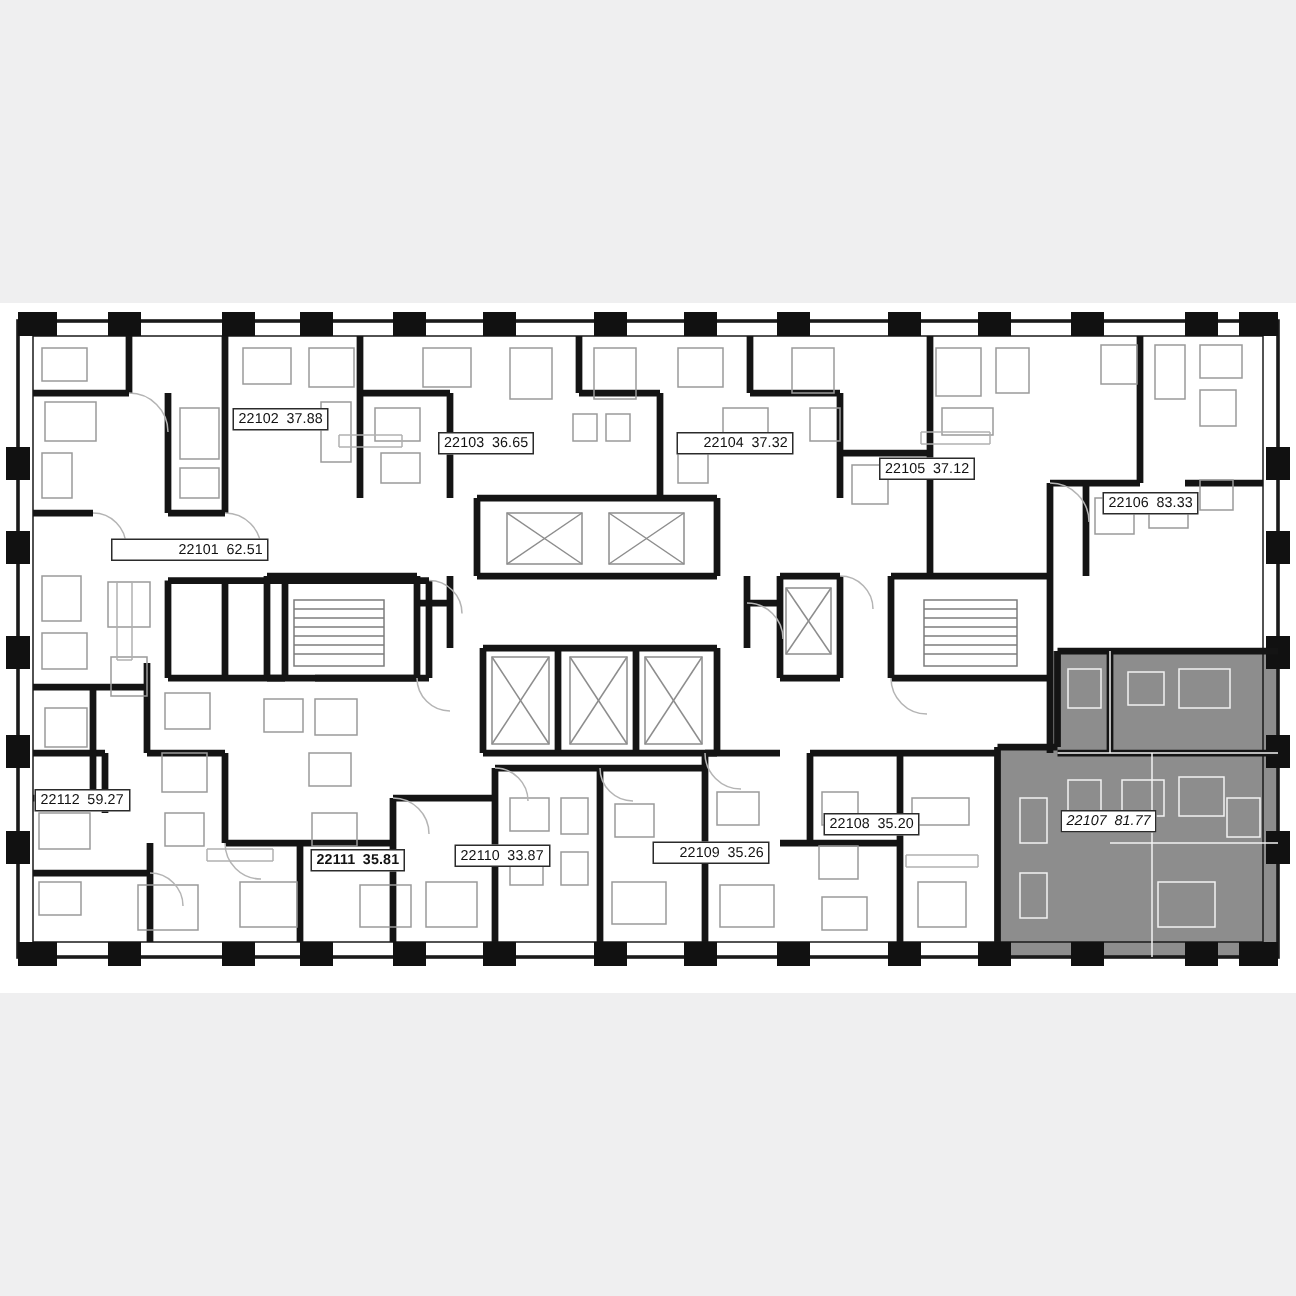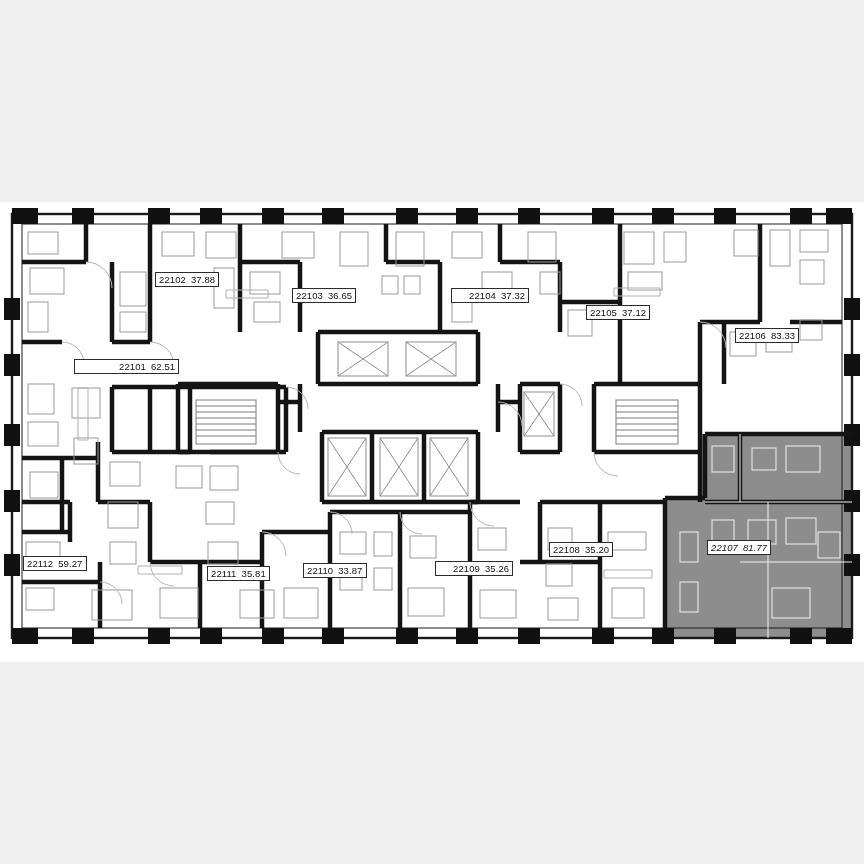--- a/index.html
+++ b/index.html
@@ -387,24 +387,24 @@
     </div>
     <div class="unit-label" style="left:554px;top:103px;margin-left:32px;">
       <span class="num">22105</span><span class="area">37.12</span>
     </div>
     <div class="unit-label" style="left:735px;top:104px;margin-top:22px;">
       <span class="num">22106</span><span class="area">83.33</span>
     </div>
     <div class="unit-label" style="left:74px;top:157px;padding-left:44px;">
       <span class="num">22101</span><span class="area">62.51</span>
     </div>
-    <div class="unit-label" style="left:23px;top:354px;text-align:right;">
+    <div class="unit-label" style="left:23px;top:324px;text-align:right;">
       <span class="num">22112</span><span class="area">59.27</span>
     </div>
-    <div class="unit-label" style="left:207px;top:364px;">
+    <div class="unit-label" style="left:207px;top:364px;font-weight:bold;">
       <span class="num">22111</span><span class="area">35.81</span>
     </div>
     <div class="unit-label" style="left:303px;top:361px;">
       <span class="num">22110</span><span class="area">33.87</span>
     </div>
     <div class="unit-label" style="left:435px;top:359px;padding-left:17px;">
       <span class="num">22109</span><span class="area">35.26</span>
     </div>
     <div class="unit-label" style="left:549px;top:340px;">
       <span class="num">22108</span><span class="area">35.20</span>

